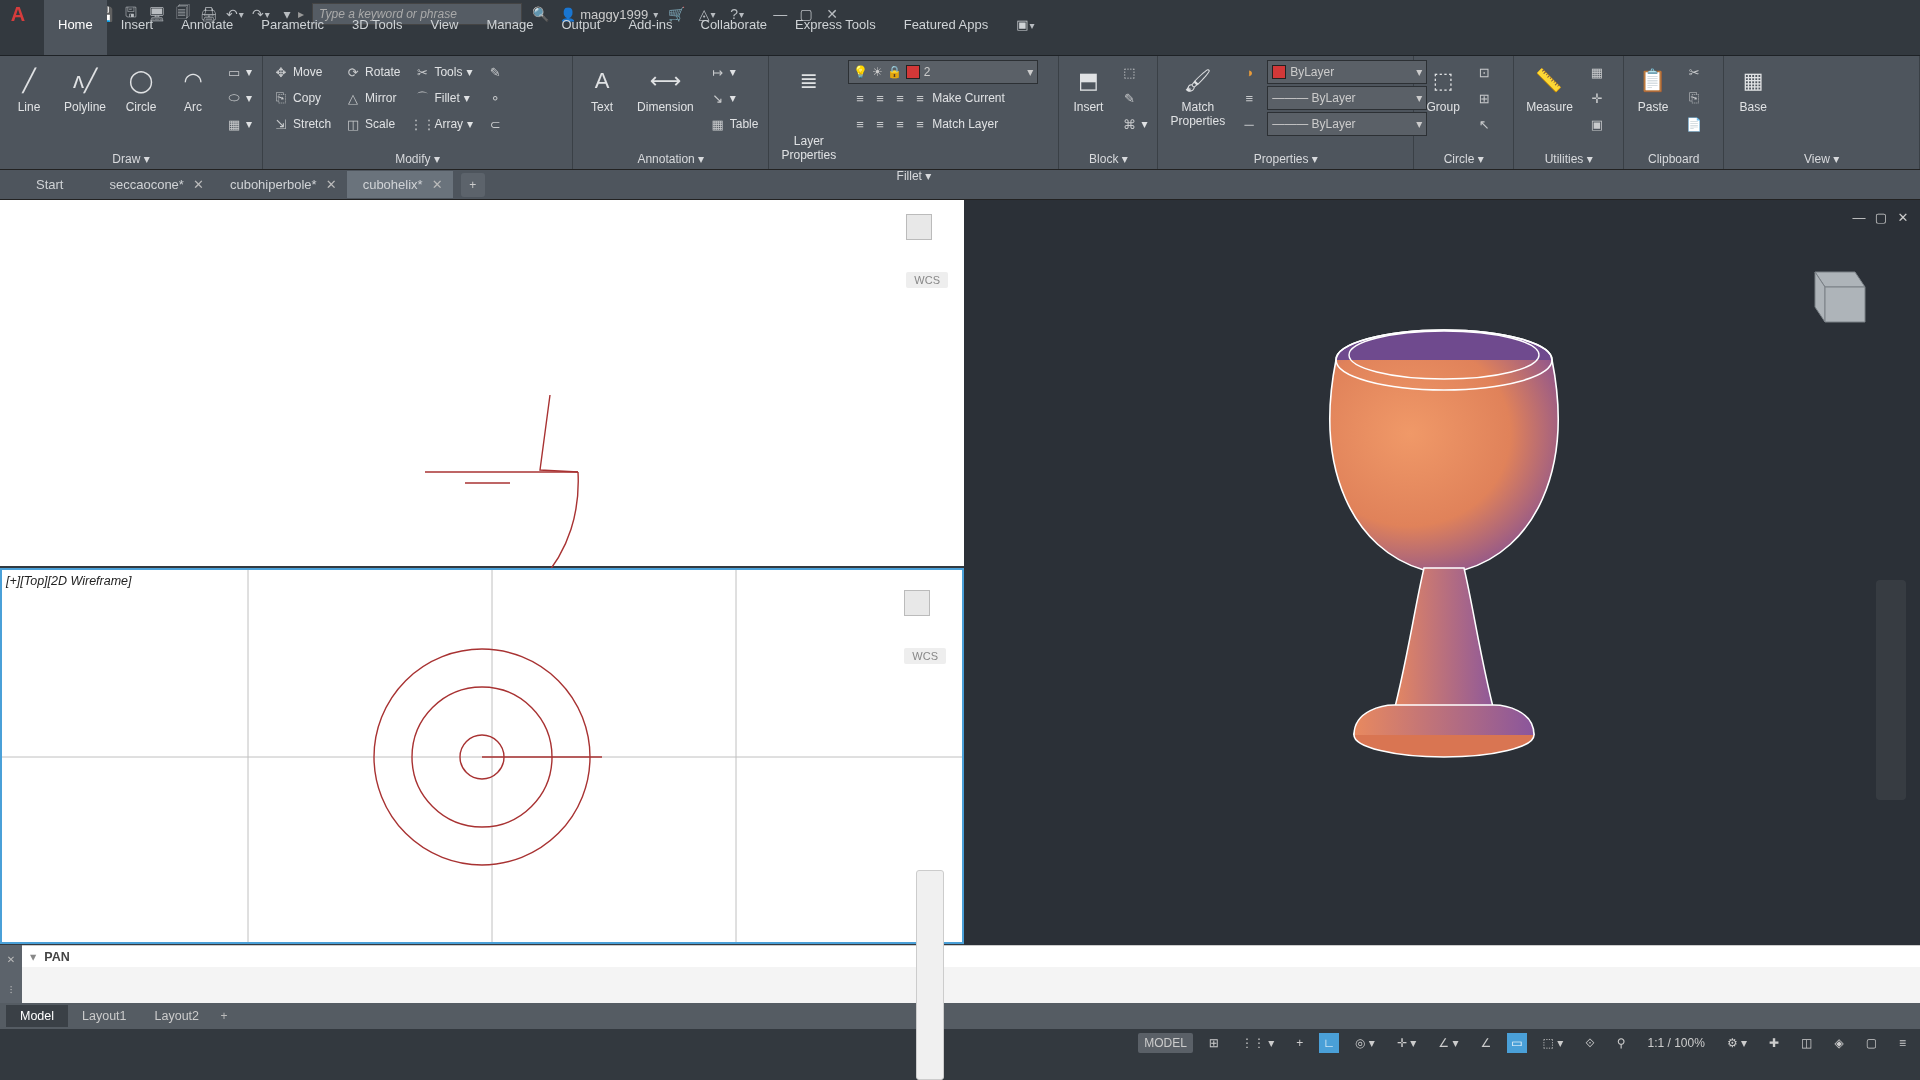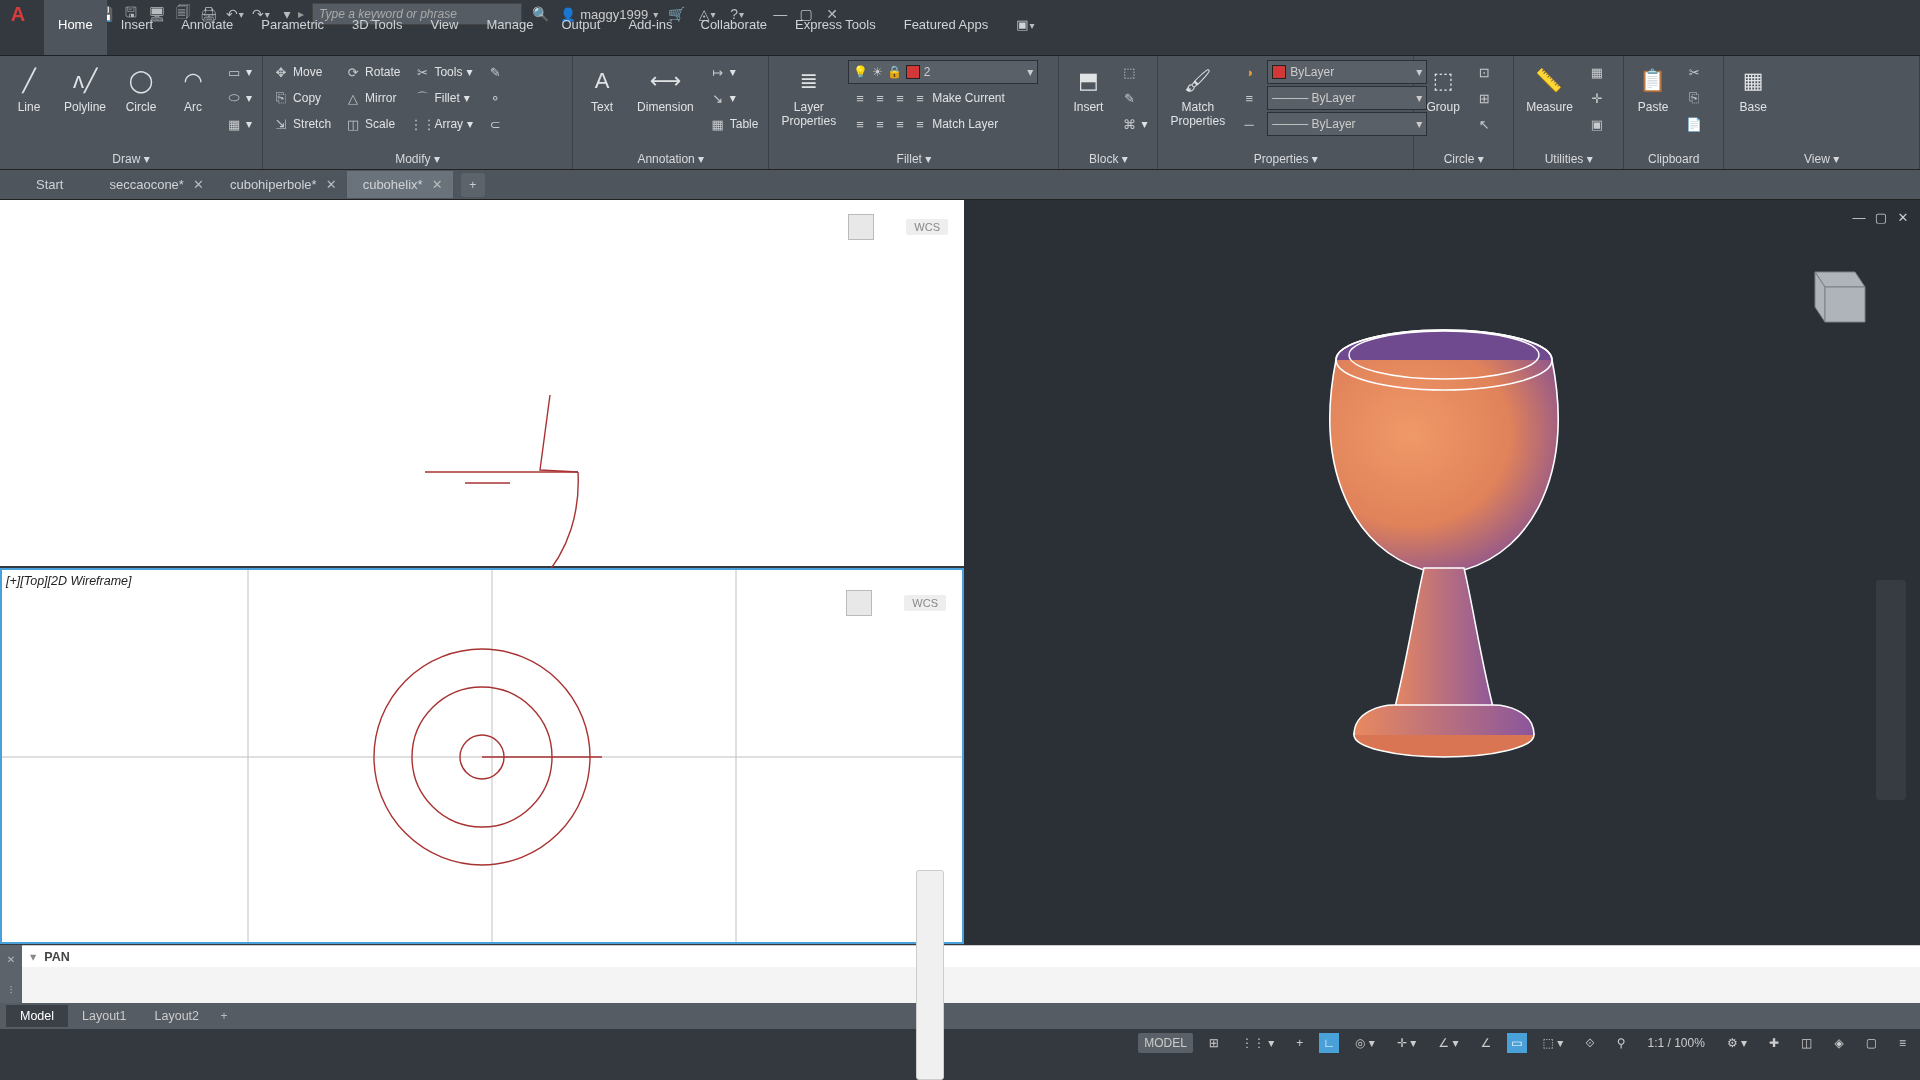--- a/index.html
+++ b/index.html
@@ -33,21 +33,21 @@
 .file-tab { padding: 6px 30px 6px 16px; font-size: 13px; color: #d0d3d6; position: relative; cursor: pointer; }
 .file-tab.active { background: #6a737c; }
 .file-close { position: absolute; right: 10px; top: 6px; color: #bbb; font-size: 13px; cursor: pointer;}
 .add-tab { width: 24px; height: 24px; display: flex; align-items: center; justify-content: center; color: #ccc; margin-left: 8px; cursor: pointer; background: #5c636b; border-radius: 3px;}
 .workspace { display: flex; height: 745px; }
 .left-col { width: 964px; display: flex; flex-direction: column; gap: 2px;}
 .viewport { background: #fff; position: relative; }
 .vp-top { height: 366px; }
 .vp-bot { height: 376px; border: 2px solid #4aa0d8; }
 .vp-label { position: absolute; top: 4px; left: 4px; font-size: 12.5px; color: #222; font-style: italic; }
-.vp-controls { position: absolute; top: 14px; right: 16px; display: flex; flex-direction: row; gap: 32px; align-items: center;}
+.vp-controls { position: absolute; top: 14px; right: 16px; display: flex; flex-direction: column; gap: 32px; align-items: flex-start;}
 .vp-cube { width: 26px; height: 26px; background: #e8e8e8; border: 1px solid #bbb; }
 .vp-wcs { background: #eee; padding: 2px 8px; color: #888; font-size: 11px; border-radius: 2px;}
 .right-view { flex: 1; background: #2b3037; position: relative; }
 .view-controls-3d { position: absolute; top: 8px; right: 8px; display: flex; gap: 4px;}
 .vc-btn { width: 18px; height: 18px; color: #ccc; font-size: 13px; display: flex; align-items: center; justify-content: center; cursor: pointer;}
 .nav-cube { position: absolute; top: 52px; right: 40px; width: 90px; height: 90px; display:flex; align-items:center; justify-content:center;}
 .cmd-area { height: 58px; background: #f4f4f4; display: flex; }
 .cmd-side { width: 22px; background: #5c636b; display: flex; flex-direction: column; }
 .cmd-side div{flex:1;display:flex;align-items:center;justify-content:center;color:#bbb;font-size:10px;}
 .cmd-text { flex: 1; display: flex; flex-direction: column; }
@@ -216,21 +216,21 @@
           </div>
       </div>
     </div>
     <div class="panel-title">Annotation ▾</div>
   </div>
 
   <div class="ribbon-panel" style="min-width:290px;">
     <div class="panel-body">
       <div class="big-btn">
           <div class="big-icon">≣</div>
-          <div class="big-label" style="white-space:pre;text-align:center;">Layer
+          <div class="big-label" style="white-space:pre;text-align:center;margin-top:34px;">Layer
 Properties</div>
         </div>
       <div class="col" style="width:190px;">
         <div class="layer-combo">
           <span style="display:flex;gap:4px;align-items:center;">
           <span>💡</span>
           <span>☀</span>
           <span>🔒</span>
           <span class="color-sw" style="background:#d23838;"></span>
           <span>2</span>

